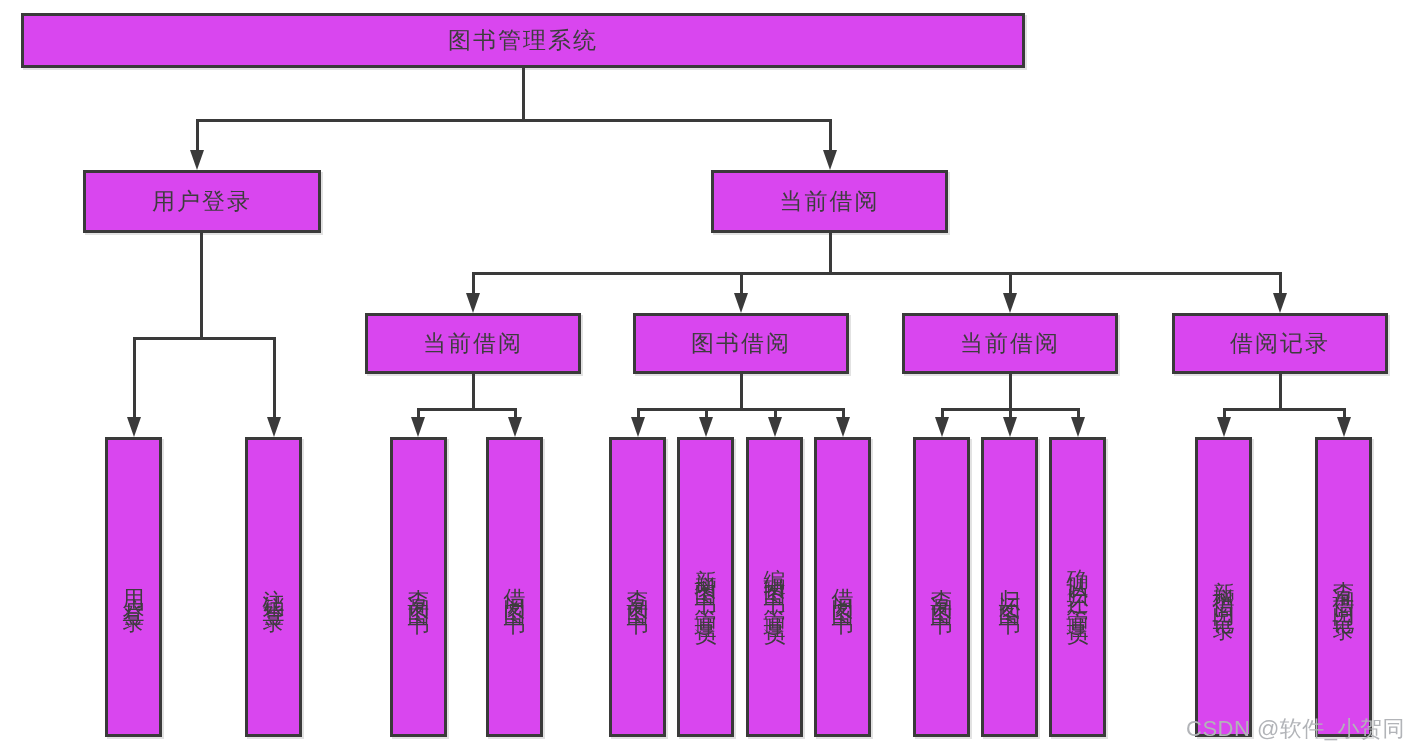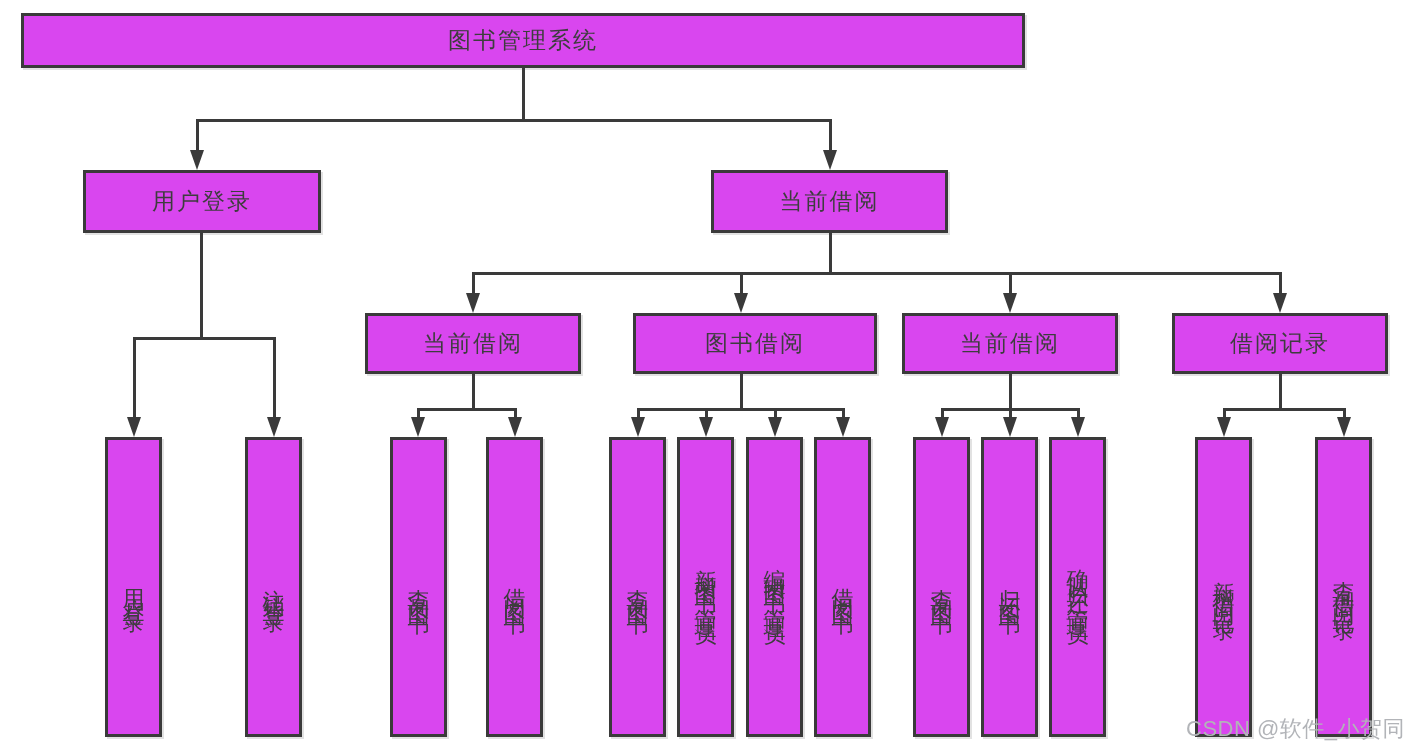--- a/index.html
+++ b/index.html
@@ -63,21 +63,21 @@
   <div class="box" style="left:83px; top:170px; width:238px; height:63px;">
     <span class="hlabel">用户登录</span>
   </div>
   <div class="box" style="left:711px; top:170px; width:237px; height:63px;">
     <span class="hlabel">当前借阅</span>
   </div>
 
   <div class="box" style="left:365px; top:313px; width:216px; height:61px;">
     <span class="hlabel">当前借阅</span>
   </div>
-  <div class="box" style="left:633px; top:313px; width:244px; height:61px;">
+  <div class="box" style="left:633px; top:313px; width:216px; height:61px;">
     <span class="hlabel">图书借阅</span>
   </div>
   <div class="box" style="left:902px; top:313px; width:216px; height:61px;">
     <span class="hlabel">当前借阅</span>
   </div>
   <div class="box" style="left:1172px; top:313px; width:216px; height:61px;">
     <span class="hlabel">借阅记录</span>
   </div>
 
   <div class="box" style="left:105px; top:437px; width:57px; height:300px;">

